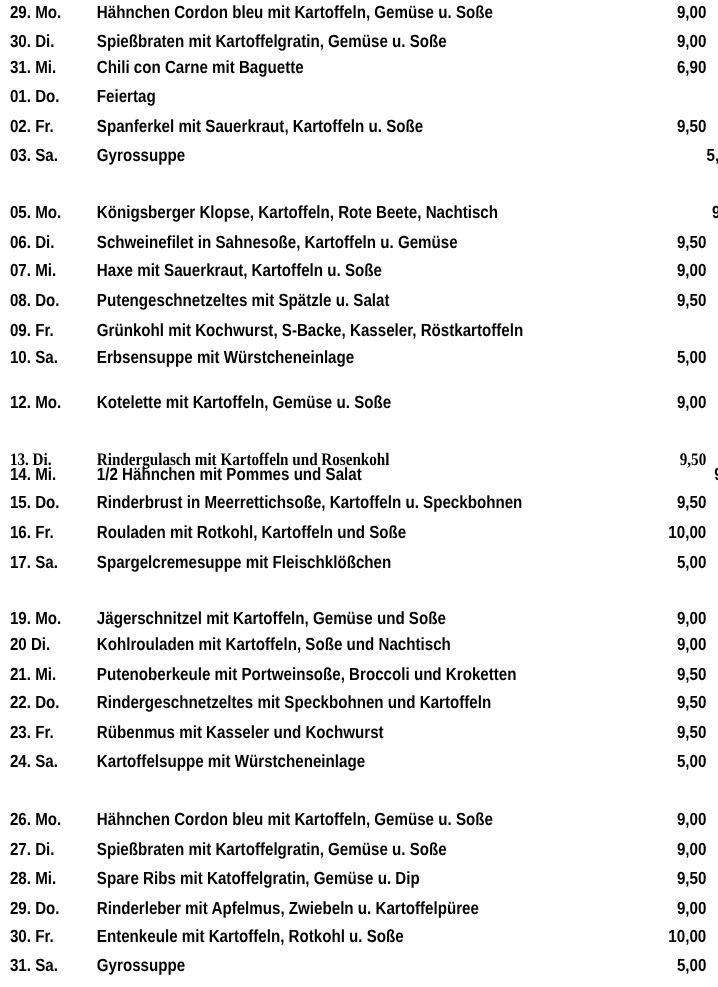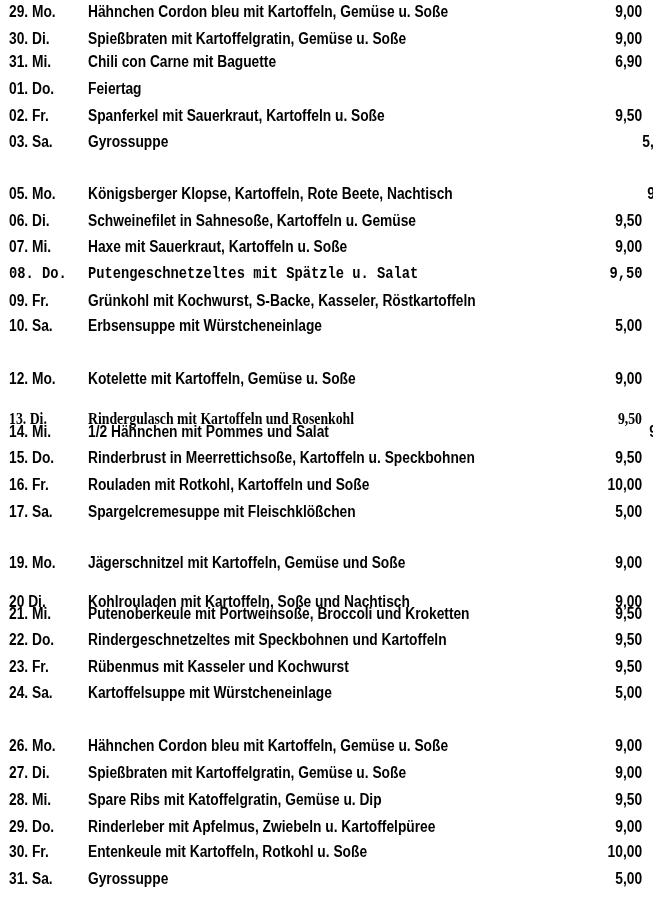--- a/index.html
+++ b/index.html
@@ -91,38 +91,38 @@
       <div class="row" style="top: 210px;">
         <span class="cell date">06. Di.</span>
         <span class="cell dish">Schweinefilet in Sahnesoße, Kartoffeln u. Gemüse</span>
         <span class="cell price">9,50</span>
       </div>
       <div class="row" style="top: 236px;">
         <span class="cell date">07. Mi.</span>
         <span class="cell dish">Haxe mit Sauerkraut, Kartoffeln u. Soße</span>
         <span class="cell price">9,00</span>
       </div>
-      <div class="row" style="top: 263px; font-family: Liberation Mono, monospace;">
+      <div class="row" style="top: 263px;">
         <span class="cell date">08. Do.</span>
         <span class="cell dish">Putengeschnetzeltes mit Spätzle u. Salat</span>
         <span class="cell price">9,50</span>
       </div>
       <div class="row" style="top: 290px; padding-left: 48px;">
         <span class="cell date">09. Fr.</span>
         <span class="cell dish">Grünkohl mit Kochwurst, S-Backe, Kasseler, Röstkartoffeln</span>
         <span class="cell price">10,00</span>
       </div>
       <div class="row" style="top: 315px;">
         <span class="cell date">10. Sa.</span>
         <span class="cell dish">Erbsensuppe mit Würstcheneinlage</span>
         <span class="cell price">5,00</span>
       </div>
     </div>
     <div>
-      <div class="row" style="top: 368px;">
+      <div class="row" style="top: 356px;">
         <span class="cell date">12. Mo.</span>
         <span class="cell dish">Kotelette mit Kartoffeln, Gemüse u. Soße</span>
         <span class="cell price">9,00</span>
       </div>
       <div class="row" style="top: 408px; font-family: Liberation Serif, serif;">
         <span class="cell date">13. Di.</span>
         <span class="cell dish">Rindergulasch mit Kartoffeln und Rosenkohl</span>
         <span class="cell price">9,50</span>
       </div>
       <div class="row" style="top: 421px; padding-left: 34px;">
@@ -145,21 +145,21 @@
         <span class="cell dish">Spargelcremesuppe mit Fleischklößchen</span>
         <span class="cell price">5,00</span>
       </div>
     </div>
     <div>
       <div class="row" style="top: 552px;">
         <span class="cell date">19. Mo.</span>
         <span class="cell dish">Jägerschnitzel mit Kartoffeln, Gemüse und Soße</span>
         <span class="cell price">9,00</span>
       </div>
-      <div class="row" style="top: 591px;">
+      <div class="row" style="top: 576px;">
         <span class="cell date">20 Di.</span>
         <span class="cell dish">Kohlrouladen mit Kartoffeln, Soße und Nachtisch</span>
         <span class="cell price">9,00</span>
       </div>
       <div class="row" style="top: 603px;">
         <span class="cell date">21. Mi.</span>
         <span class="cell dish">Putenoberkeule mit Portweinsoße, Broccoli und Kroketten</span>
         <span class="cell price">9,50</span>
       </div>
       <div class="row" style="top: 629px;">

